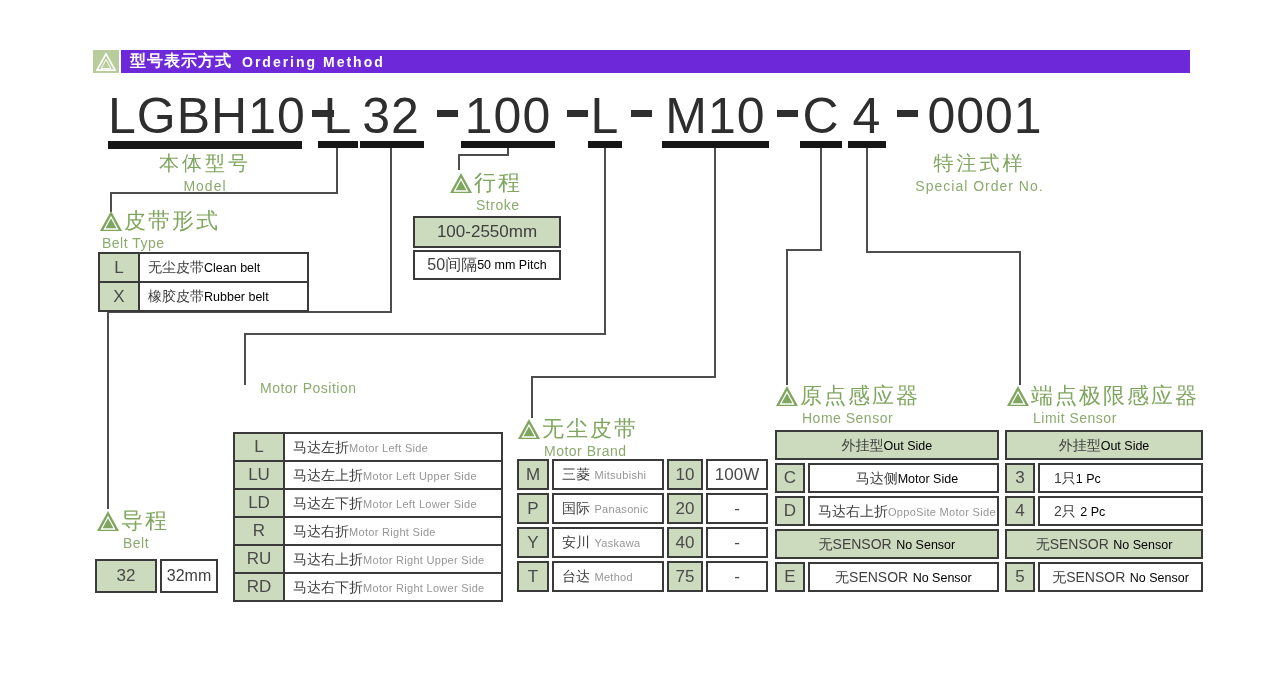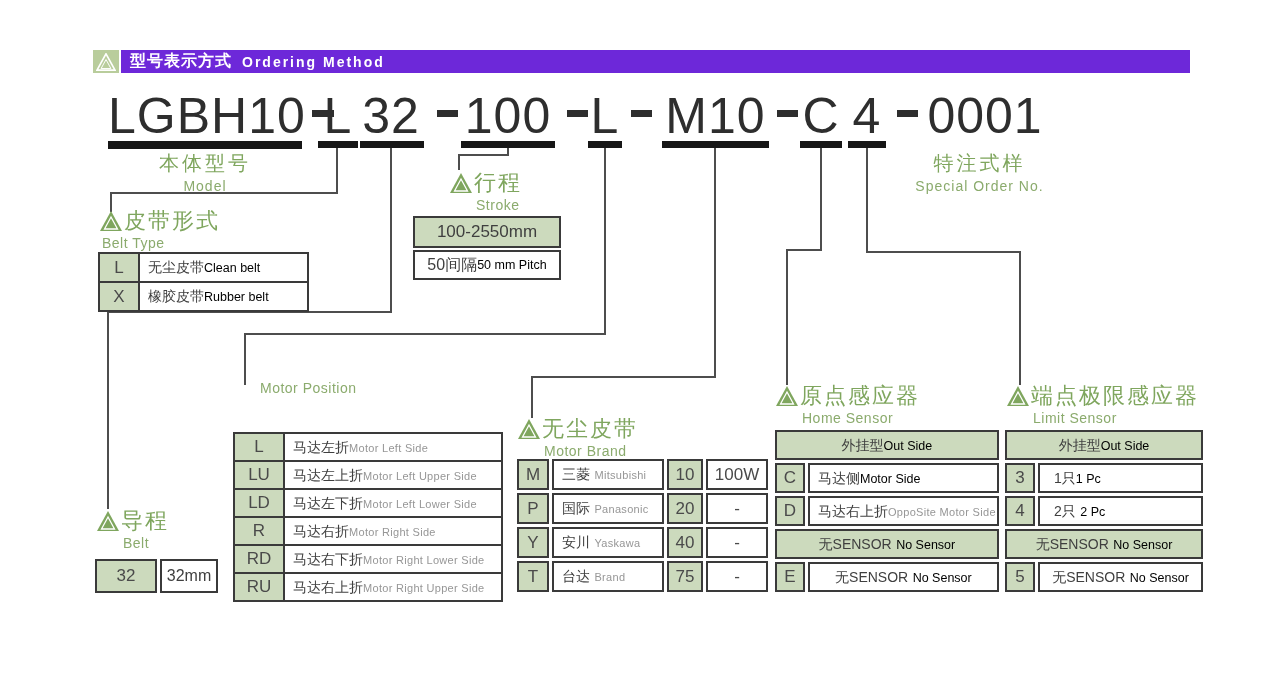--- a/index.html
+++ b/index.html
@@ -235,26 +235,26 @@
     </tr>
     <tr>
       <td class="g codecell" style="height:24px;">LD</td>
       <td class="padl"><span class="cn">马达左下折</span><span class="en">Motor Left Lower Side</span></td>
     </tr>
     <tr>
       <td class="g codecell" style="height:24px;">R</td>
       <td class="padl"><span class="cn">马达右折</span><span class="en">Motor Right Side</span></td>
     </tr>
     <tr>
+      <td class="g codecell" style="height:24px;">RU</td>
+      <td class="padl"><span class="cn">马达右上折</span><span class="en">Motor Right Upper Side</span></td>
+    </tr>
+    <tr>
       <td class="g codecell" style="height:24px;">RD</td>
       <td class="padl"><span class="cn">马达右下折</span><span class="en">Motor Right Lower Side</span></td>
-    </tr>
-    <tr>
-      <td class="g codecell" style="height:24px;">RU</td>
-      <td class="padl"><span class="cn">马达右上折</span><span class="en">Motor Right Upper Side</span></td>
     </tr>
   </tbody>
     </table>
 
   <table class="t-sep" style="left:514px;top:456px;">
     <tbody>
         <tr>
       <td class="g codecell" style="width:26px;height:25px;">M</td>
       <td class="padl" style="width:99px;"><span class="cn">三菱</span> <span class="en">Mitsubishi</span></td>
       <td class="g codecell" style="width:30px;">10</td>
@@ -267,35 +267,35 @@
       <td class="codecell">-</td>
     </tr>
     <tr>
       <td class="g codecell" style="height:25px;">Y</td>
       <td class="padl"><span class="cn">安川</span> <span class="en">Yaskawa</span></td>
       <td class="g codecell">40</td>
       <td class="codecell">-</td>
     </tr>
     <tr>
       <td class="g codecell" style="height:25px;">T</td>
-      <td class="padl"><span class="cn">台达</span> <span class="en">Brand</span></td>
+      <td class="padl"><span class="cn">台达</span> <span class="en">Method</span></td>
       <td class="g codecell">75</td>
       <td class="codecell">-</td>
     </tr>
   </tbody>
     </table>
 
   <table class="t-sep" style="left:772px;top:427px;">
     <tbody>
         <tr>
       <td class="g ctr" colspan="2" style="height:24px;width:206px;"><span class="cn">外挂型</span><span class="en2">Out Side</span></td>
     </tr>
     <tr>
       <td class="g codecell" style="width:24px;height:24px;">C</td>
-      <td class="padl" style="width:176px;"><span class="cn">马达侧</span><span class="en2">Motor Side</span></td>
+      <td class="padl" style="width:176px;text-align:center;"><span class="cn">马达侧</span><span class="en2">Motor Side</span></td>
     </tr>
     <tr>
       <td class="g codecell" style="height:24px;">D</td>
       <td class="padl"><span class="cn">马达右上折</span><span class="en">OppoSite Motor Side</span></td>
     </tr>
     <tr>
       <td class="g ctr" colspan="2" style="height:24px;"><span class="cn">无SENSOR</span> <span class="en2">No Sensor</span></td>
     </tr>
     <tr>
       <td class="g codecell" style="height:24px;">E</td>

